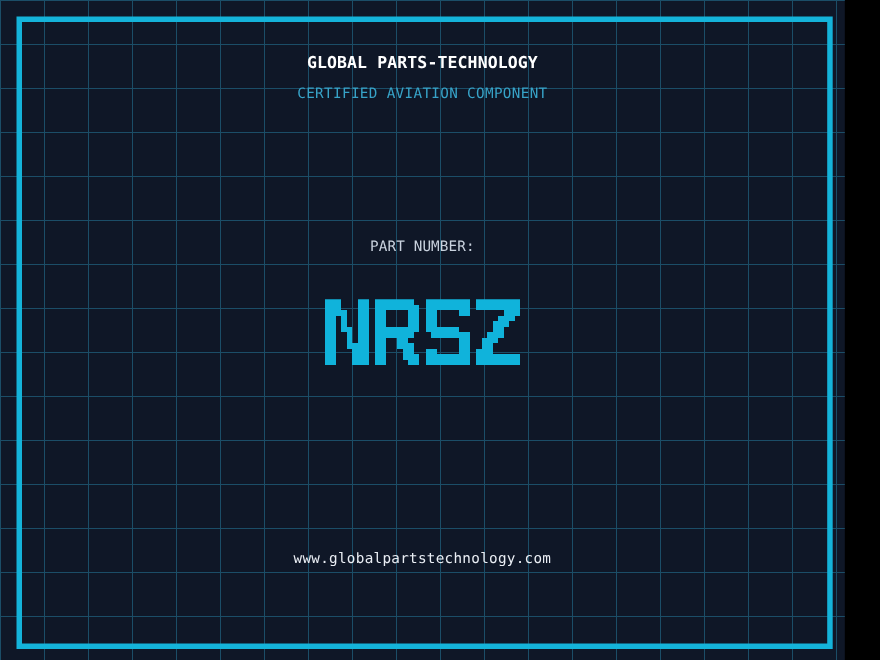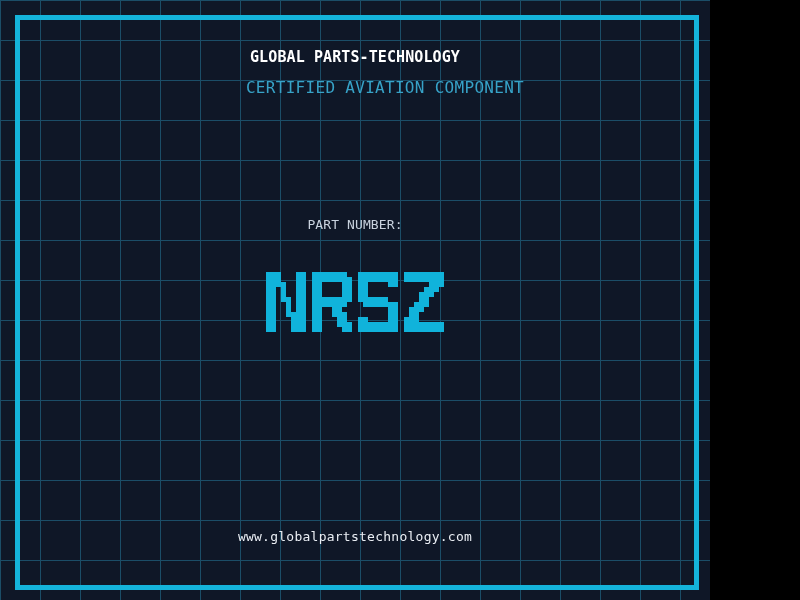--- a/index.html
+++ b/index.html
@@ -2,21 +2,21 @@
 <html style="--background: #0F1727; --grid-line: #1B4D67; --frame: #14B3DA; --title: #FFFFFF; --subtitle: #37A3C8; --part-label: #C9D2DE; --part-number: #10B3DB; --url: #EAEEF4;"><head>
 <meta charset="utf-8">
 <style>
   html, body {
     margin: 0;
     padding: 0;
     background: #000;
   }
   .screen {
     position: relative;
-    width: 710px;
+    width: 768px;
     height: 600px;
     overflow: hidden;
     background-color: var(--background, #0F1727);
     background-image:
       linear-gradient(to right, var(--grid-line, #1B4D67) 1px, transparent 1px),
       linear-gradient(to bottom, var(--grid-line, #1B4D67) 1px, transparent 1px);
     background-size: 40px 40px;
     font-family: "DejaVu Sans Mono", "Liberation Mono", monospace;
   }
   .frame {
@@ -37,41 +37,40 @@
   }
   .company {
     top: 48px;
     font-size: 15px;
     font-weight: bold;
     letter-spacing: 0.1px;
     color: var(--title, #FFFFFF);
   }
   .tagline {
     top: 78px;
-    font-size: 16px;
+    font-size: 13px;
     letter-spacing: 0.3px;
     color: var(--subtitle, #37A3C8);
-    padding-left: 30px;
   }
   .part-label {
     top: 217px;
     font-size: 13px;
     letter-spacing: 0.1px;
     color: var(--part-label, #C9D2DE);
   }
   .part-number-display {
     position: absolute;
     top: 272px;
     left: 0;
     width: 100%;
     display: flex;
     justify-content: center;
   }
   .website {
-    top: 529px;
+    top: 501px;
     font-size: 13px;
     letter-spacing: 0.25px;
     color: var(--url, #EAEEF4);
     text-align: center;
   }
 </style>
 </head>
 <body>
 
 <div class="screen">

